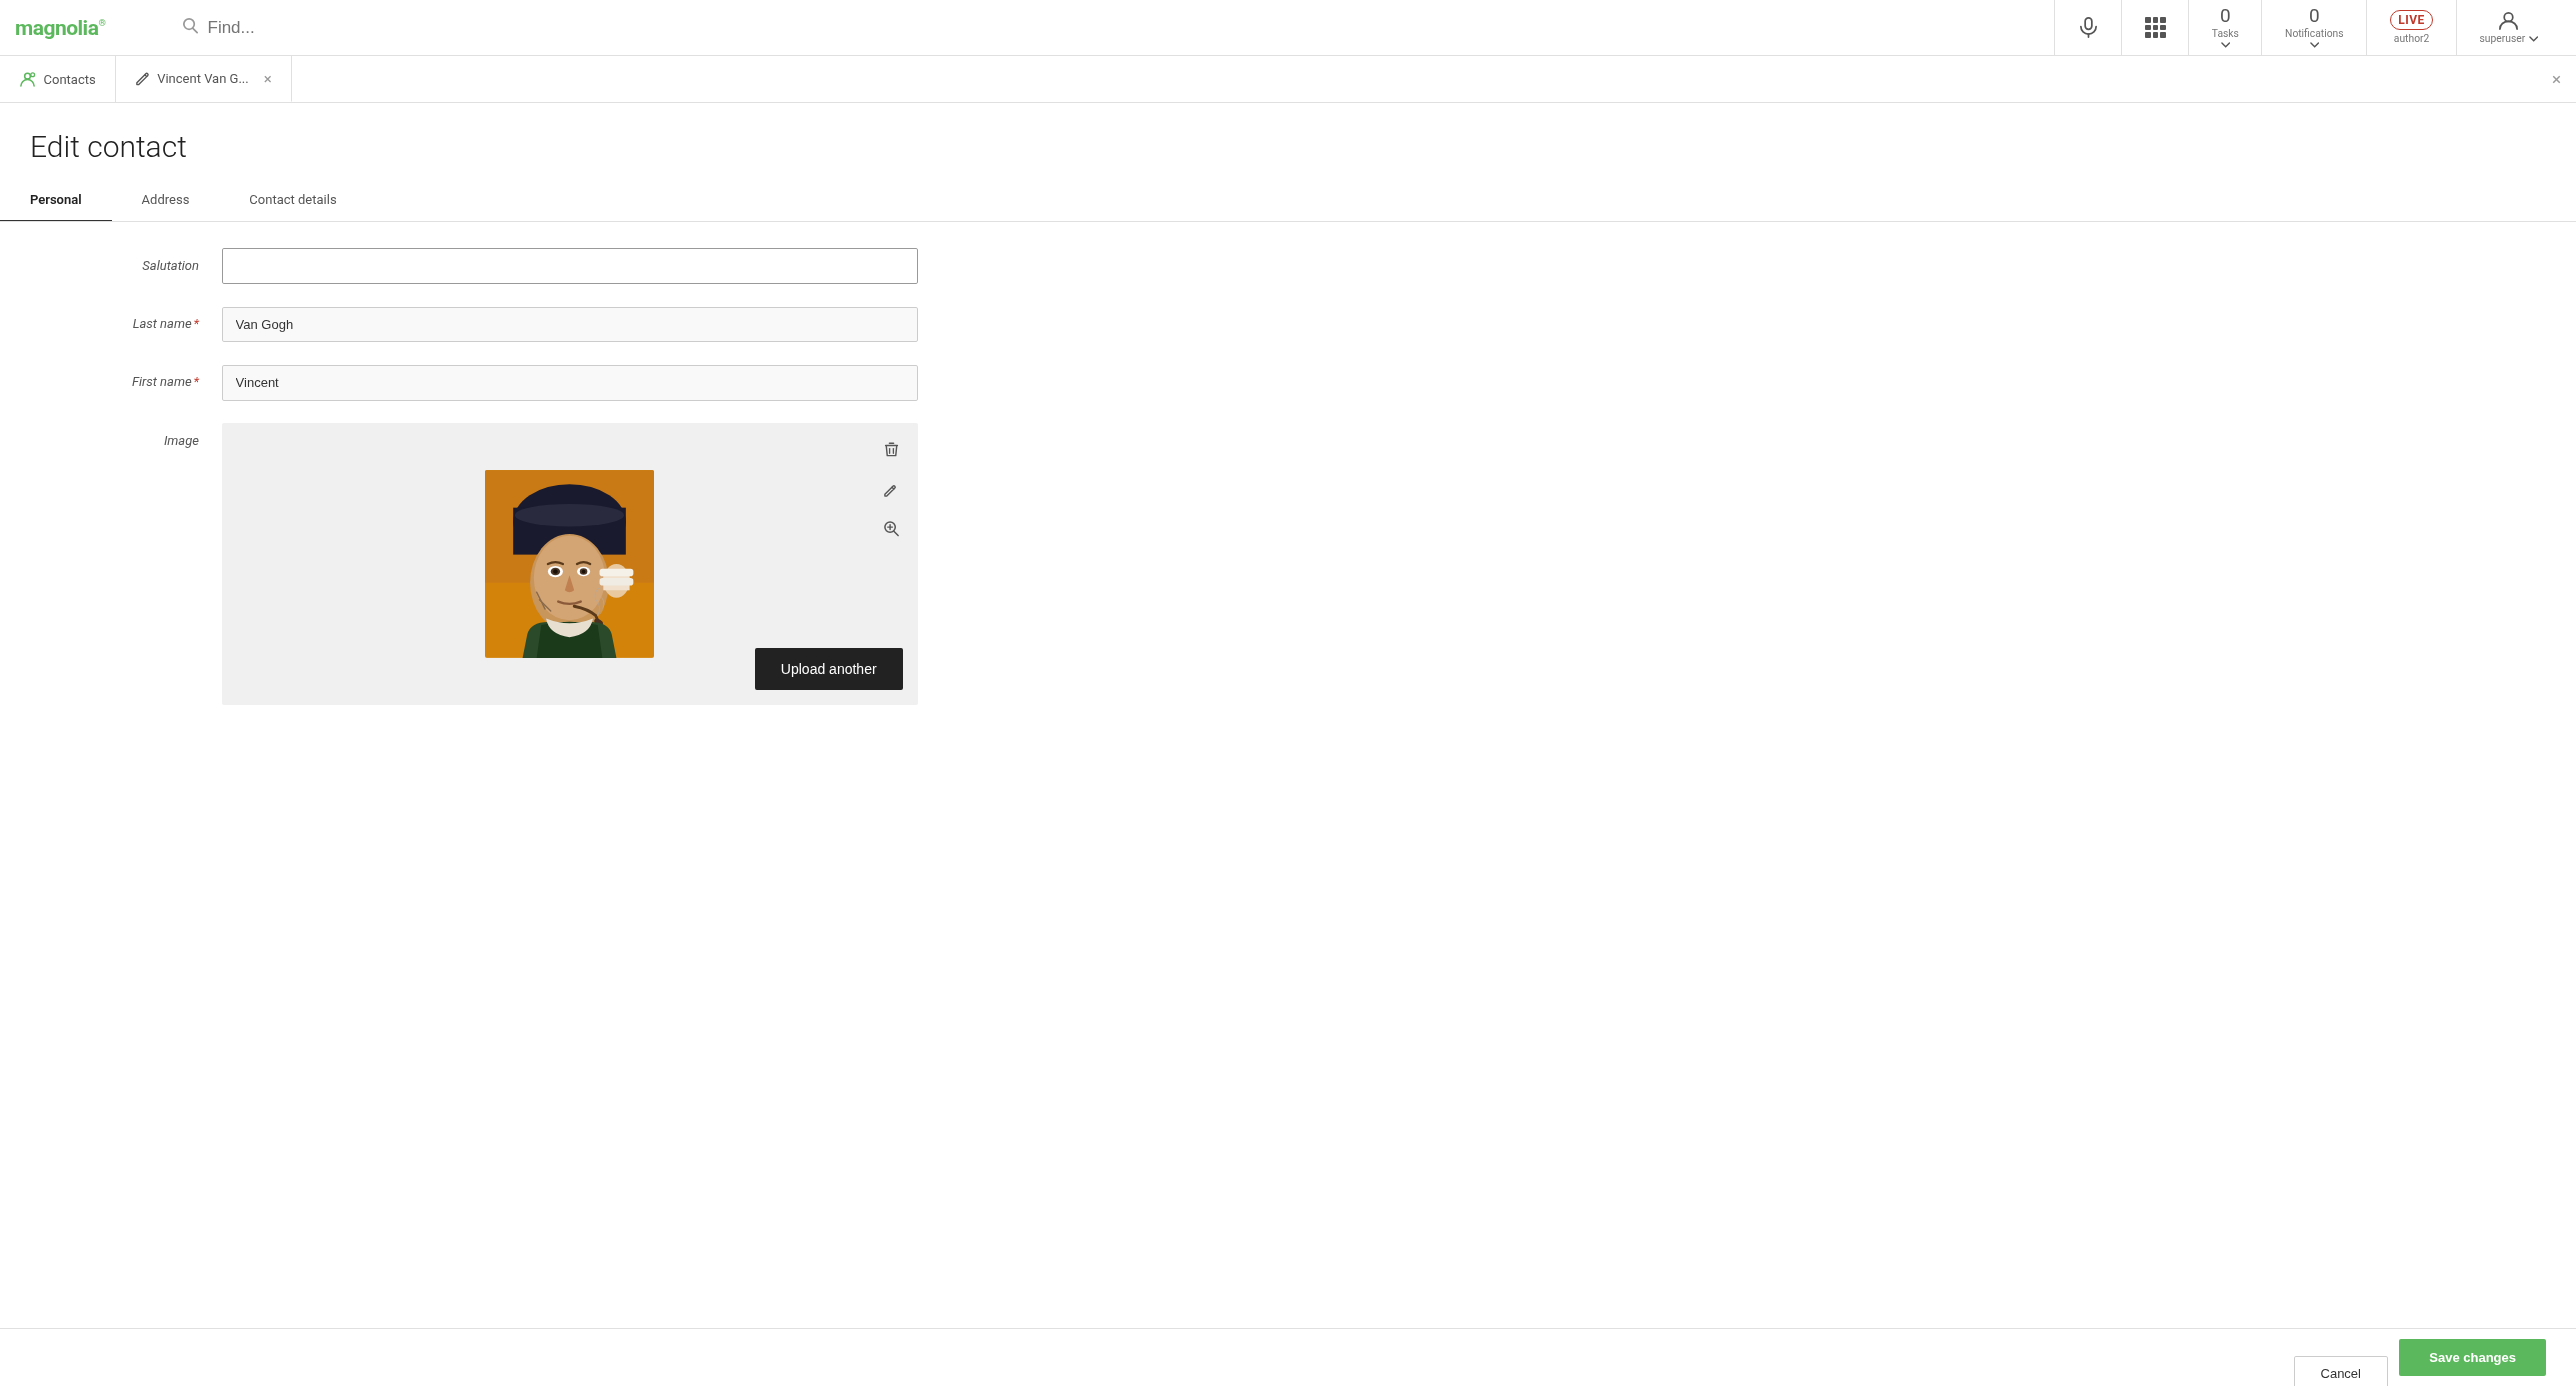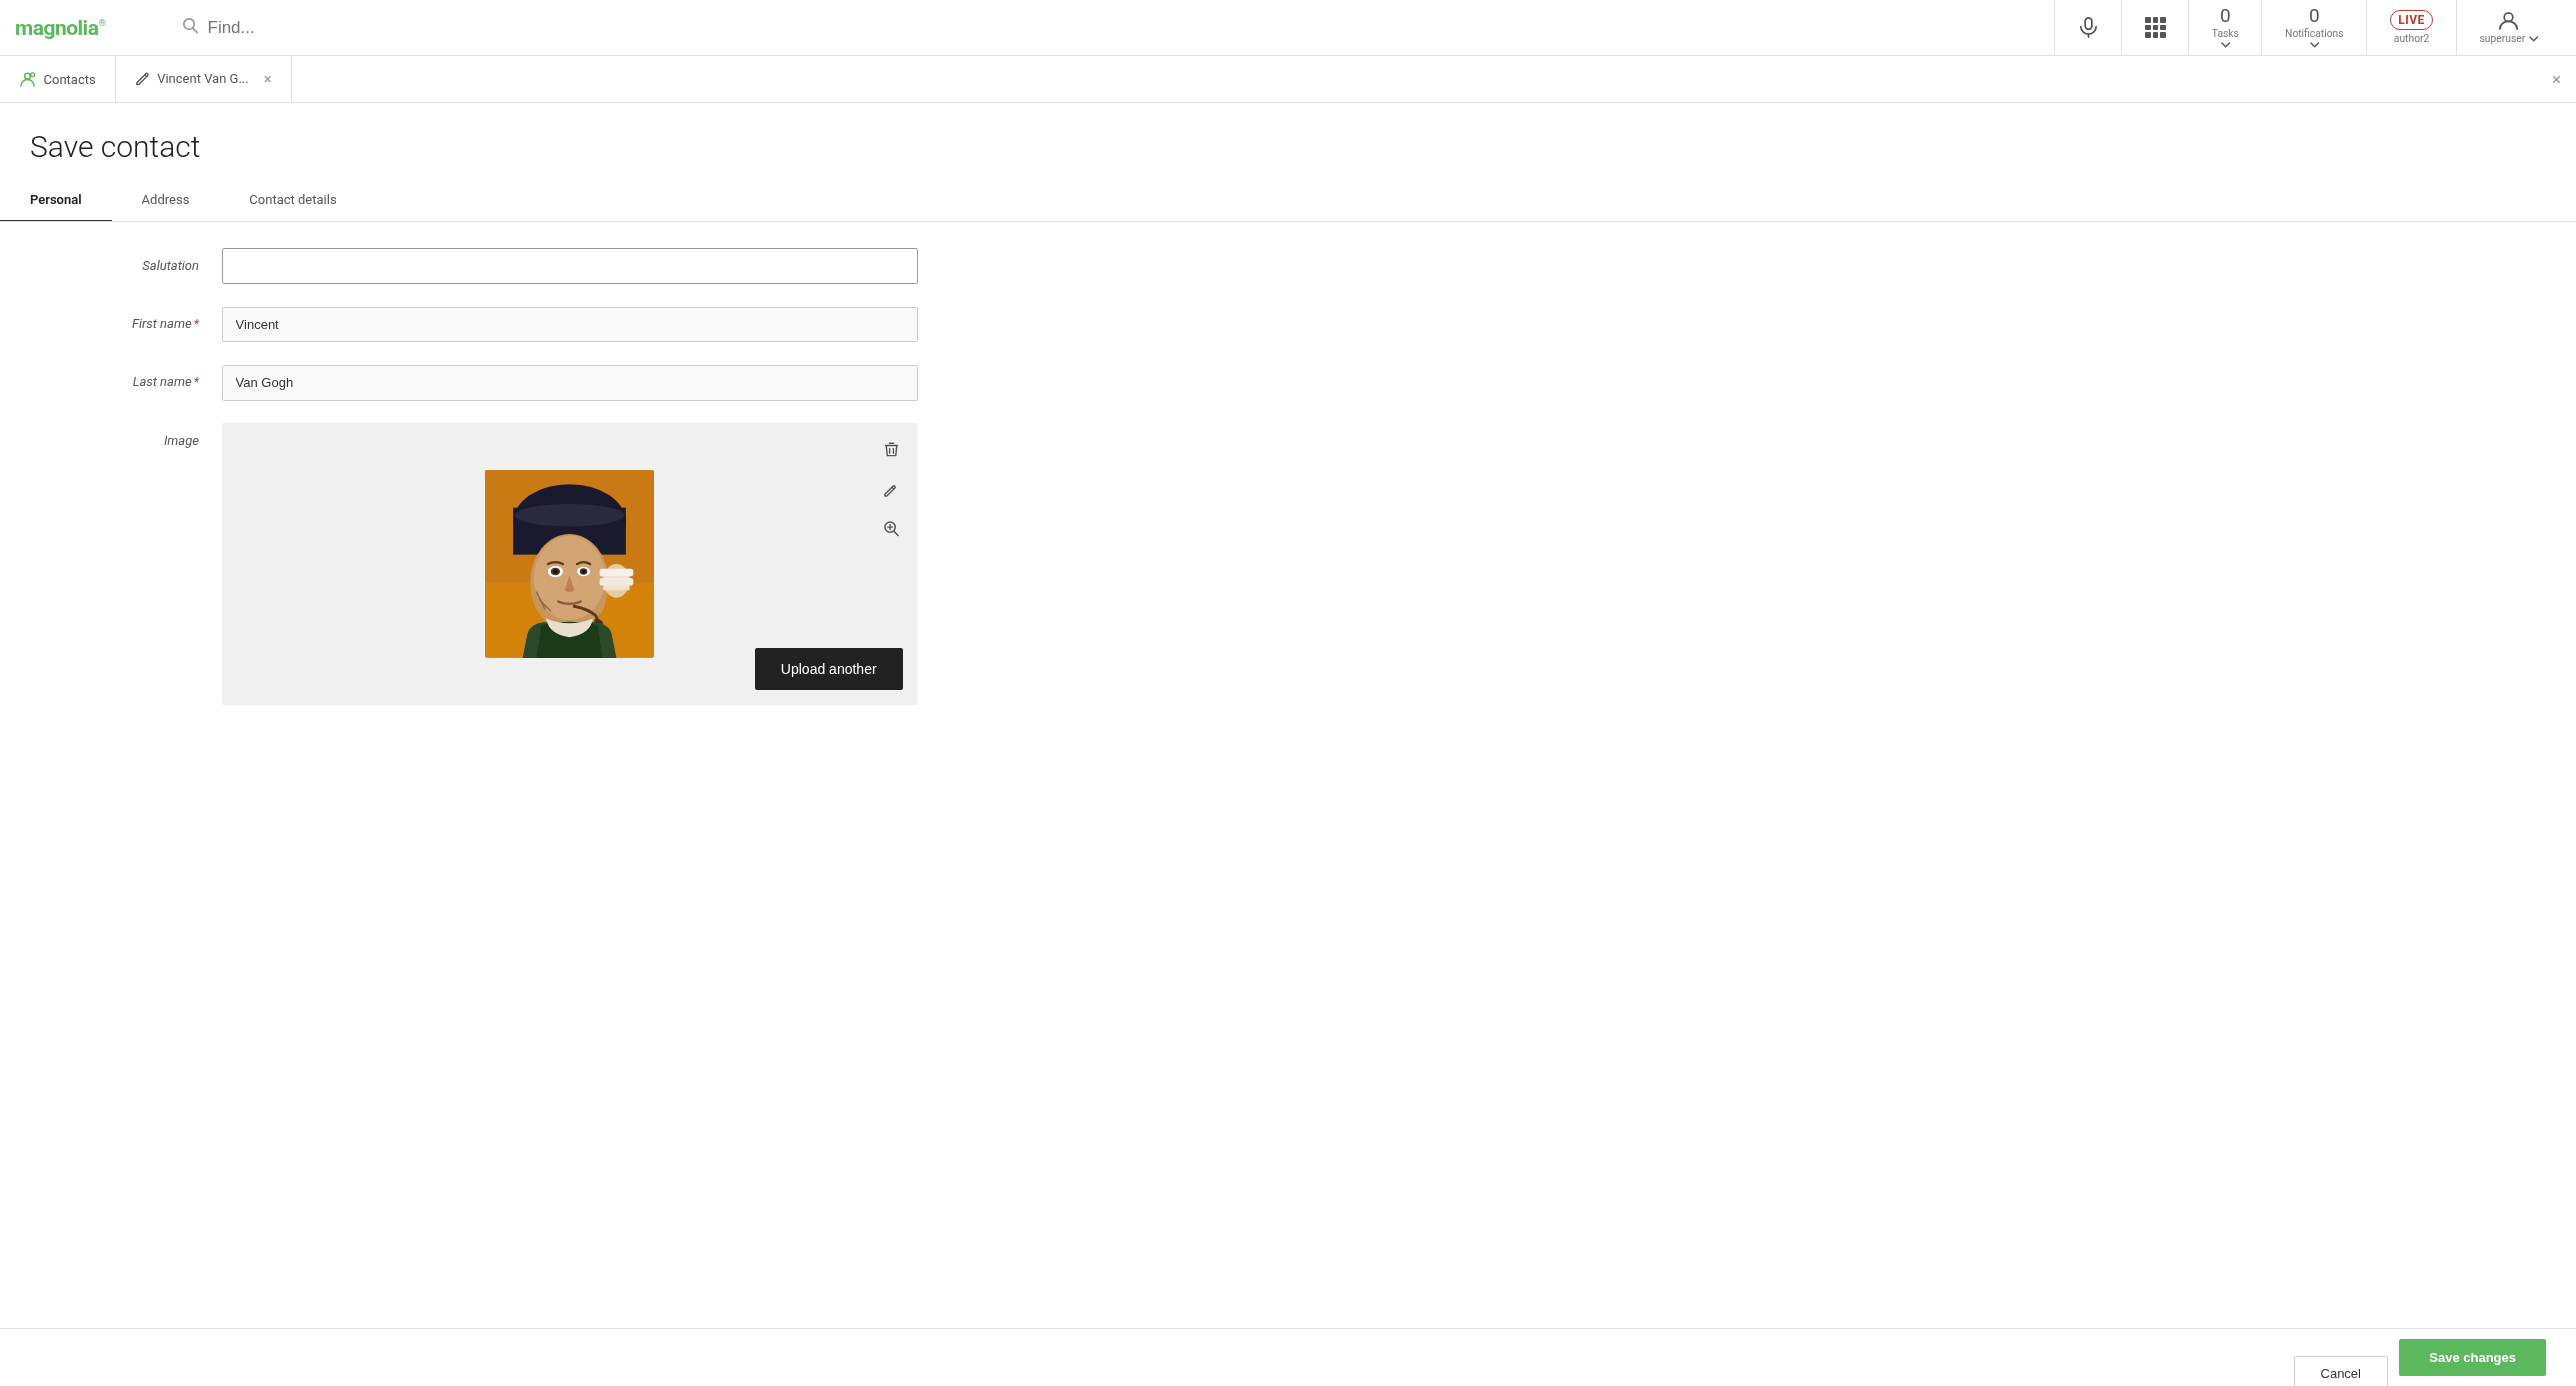--- a/index.html
+++ b/index.html
@@ -385,47 +385,47 @@
         <path d="M2 12.5L10.5 4l2 2L4 14.5H2v-2z" stroke="#555" stroke-width="1.5" stroke-linejoin="round"></path>
         <path d="M10.5 4l1-1a1.4 1.4 0 012 2l-1 1" stroke="#555" stroke-width="1.5"></path>
       </svg>
     <span>Vincent Van G...</span>
     <span class="tabbar-close">×</span>
   </div>
   <span class="tabbar-close-right">×</span>
 </div>
 
 <div class="main-content">
-  <h1 class="page-title">Save contact</h1>
+  <h1 class="page-title">Edit contact</h1>
 
   <div class="subtabs">
     <div class="subtab active">Personal</div>
     <div class="subtab">Address</div>
     <div class="subtab">Contact details</div>
   </div>
 
   <div class="form-area">
 
     <div class="form-row">
       <label class="form-label">Salutation</label>
       <input class="form-control form-control-empty" type="text" value="" style="">
+    </div>
+
+    <div class="form-row">
+      <label class="form-label">
+        <span>Last name</span><span class="required">*</span>
+      </label>
+      <input class="form-control" type="text" value="Van Gogh" style="">
     </div>
 
     <div class="form-row">
       <label class="form-label">
         <span>First name</span><span class="required">*</span>
       </label>
       <input class="form-control" type="text" value="Vincent" style="">
-    </div>
-
-    <div class="form-row">
-      <label class="form-label">
-        <span>Last name</span><span class="required">*</span>
-      </label>
-      <input class="form-control" type="text" value="Van Gogh" style="">
     </div>
 
     <div class="form-row">
       <label class="form-label">Image</label>
       <div class="image-container">
         <div class="image-actions">
           <div class="image-action-btn">
             <svg width="17" height="17" viewBox="0 0 18 18" fill="none">
                 <rect x="2" y="4" width="14" height="1.6" rx="0.8" fill="#555"></rect>
                 <rect x="6" y="1.5" width="6" height="1.6" rx="0.8" fill="#555"></rect>

